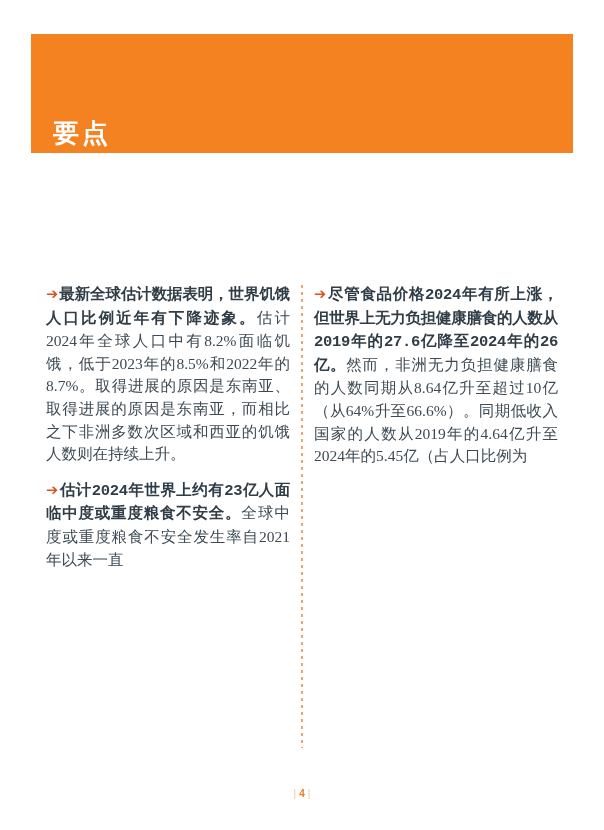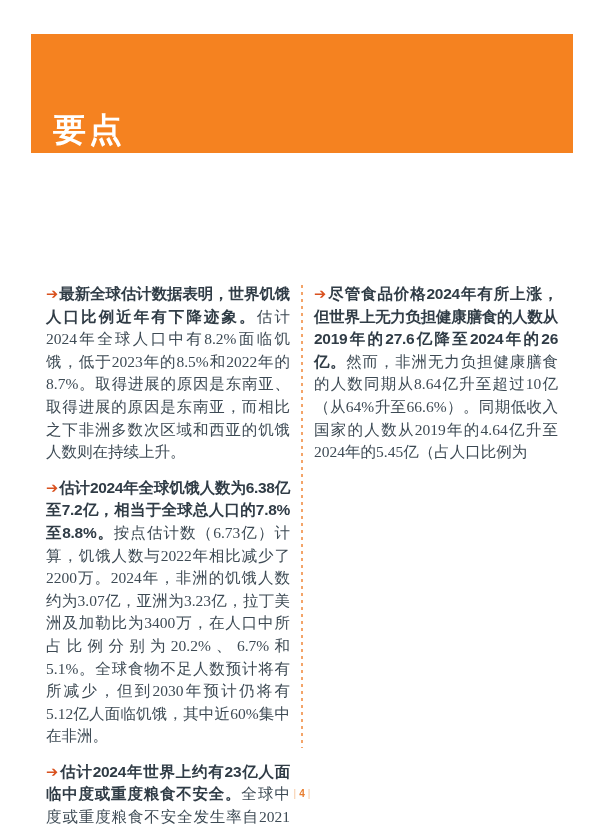--- a/index.html
+++ b/index.html
@@ -23,21 +23,21 @@
     height: 119px;
     background: #F58220;
   }
   .banner-title {
     position: absolute;
     left: 22px;
     bottom: 7px;
     color: #ffffff;
     font-family: "Liberation Sans", "DejaVu Sans", sans-serif;
     font-weight: 700;
-    font-size: 33px;
+    font-size: 26px;
     letter-spacing: 3px;
     line-height: 1;
   }
   .content {
     position: absolute;
     left: 46px;
     top: 283px;
     width: 512px;
     display: flex;
   }
@@ -64,21 +64,21 @@
   }
   .para:last-child { margin-bottom: 0; }
   .arrow {
     color: #D9521F;
     font-family: "DejaVu Sans", sans-serif;
     font-weight: 700;
     font-size: 14.5px;
     margin-right: 1px;
   }
   .lead {
-    font-family: Liberation Sans, sans-serif;
+    font-family: Liberation Mono, monospace;
     font-weight: 700;
     color: #303C46;
     letter-spacing: -0.3px;
   }
   .body-text {
     color: #3D4A54;
   }
   .footer {
     position: absolute;
     left: 0;
@@ -107,21 +107,20 @@
   <div class="banner">
     <div class="banner-title">要点</div>
   </div>
 
   <div class="content">
 
     <div class="col">
 
       <p class="para"><span class="arrow">➔</span><span class="lead">最新全球估计数据表明，世界饥饿人口比例近年有下降迹象。</span><span class="body-text">估计2024年全球人口中有8.2%面临饥饿，低于2023年的8.5%和2022年的8.7%。取得进展的原因是东南亚、取得进展的原因是东南亚，而相比之下非洲多数次区域和西亚的饥饿人数则在持续上升。</span></p>
 
-      <p class="para"><span class="arrow">➔</span><span class="lead">估计2024年全球饥饿人数为6.38亿至7.2亿，相当于全球总人口的7.8%至8.8%。</span><span class="body-text">按点估计数（6.73亿）计算，饥饿人数与2022年相比减少了2200万。2024年，非洲的饥饿人数约为3.07亿，亚洲为3.23亿，拉丁美洲及加勒比为3400万，在人口中所占比例分别为20.2%、6.7%和5.1%。全球食物不足人数预计将有所减少，但到2030年预计仍将有5.12亿人面临饥饿，其中近60%集中在非洲。</span></p>
 
       <p class="para"><span class="arrow">➔</span><span class="lead">估计2024年世界上约有23亿人面临中度或重度粮食不安全。</span><span class="body-text">全球中度或重度粮食不安全发生率自2021年以来一直</span></p>
 
     </div>
 
     <div class="divider"></div>
 
     <div class="col">
 
 

